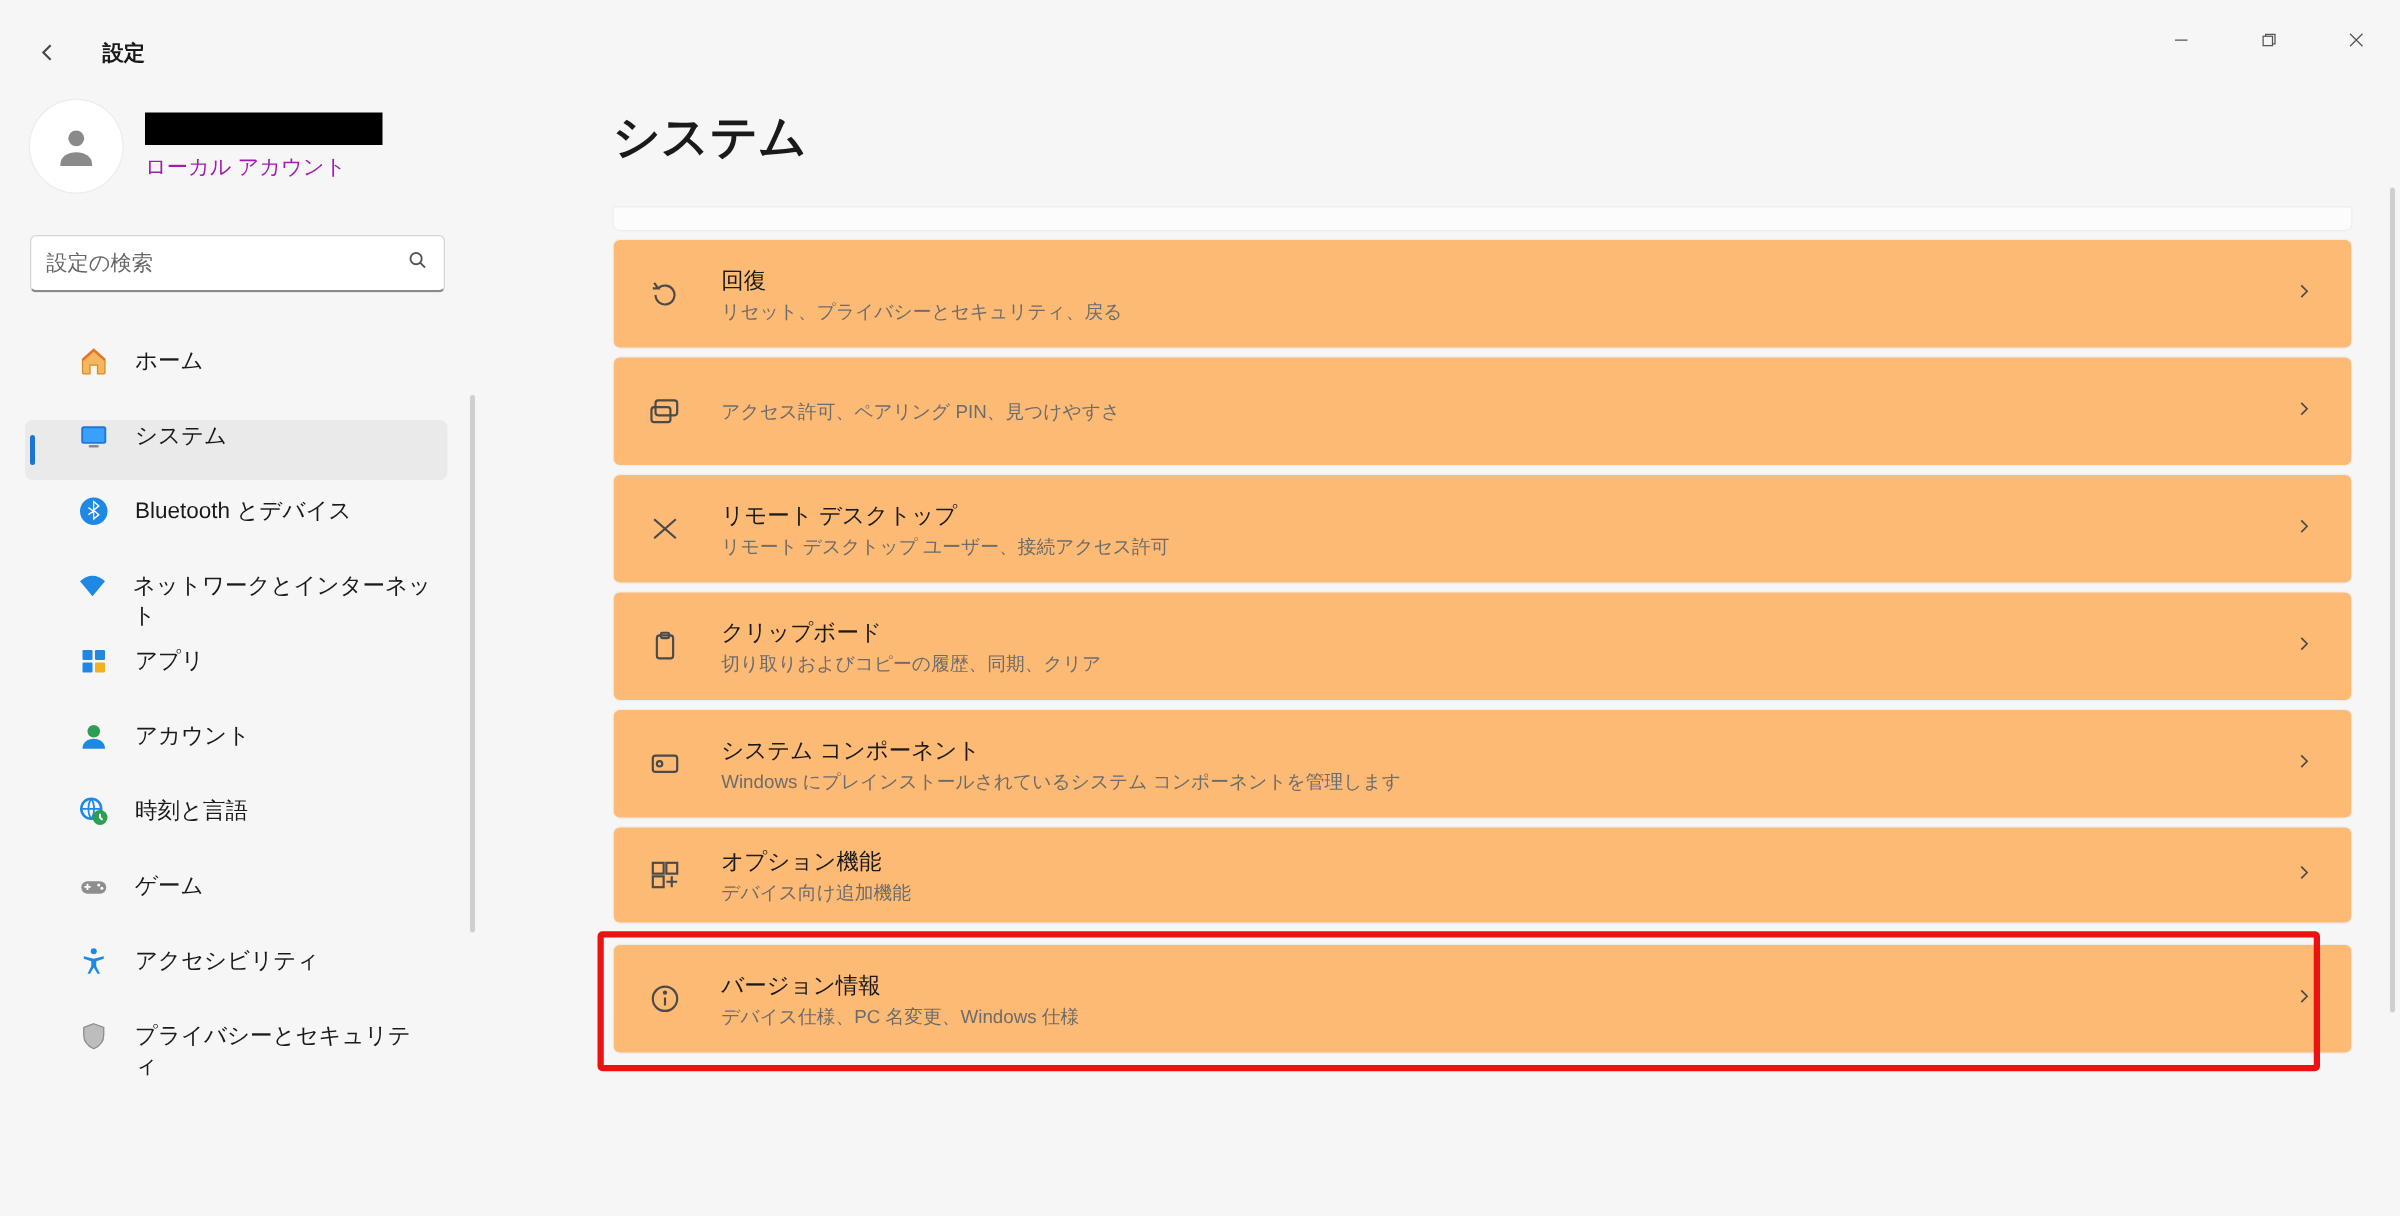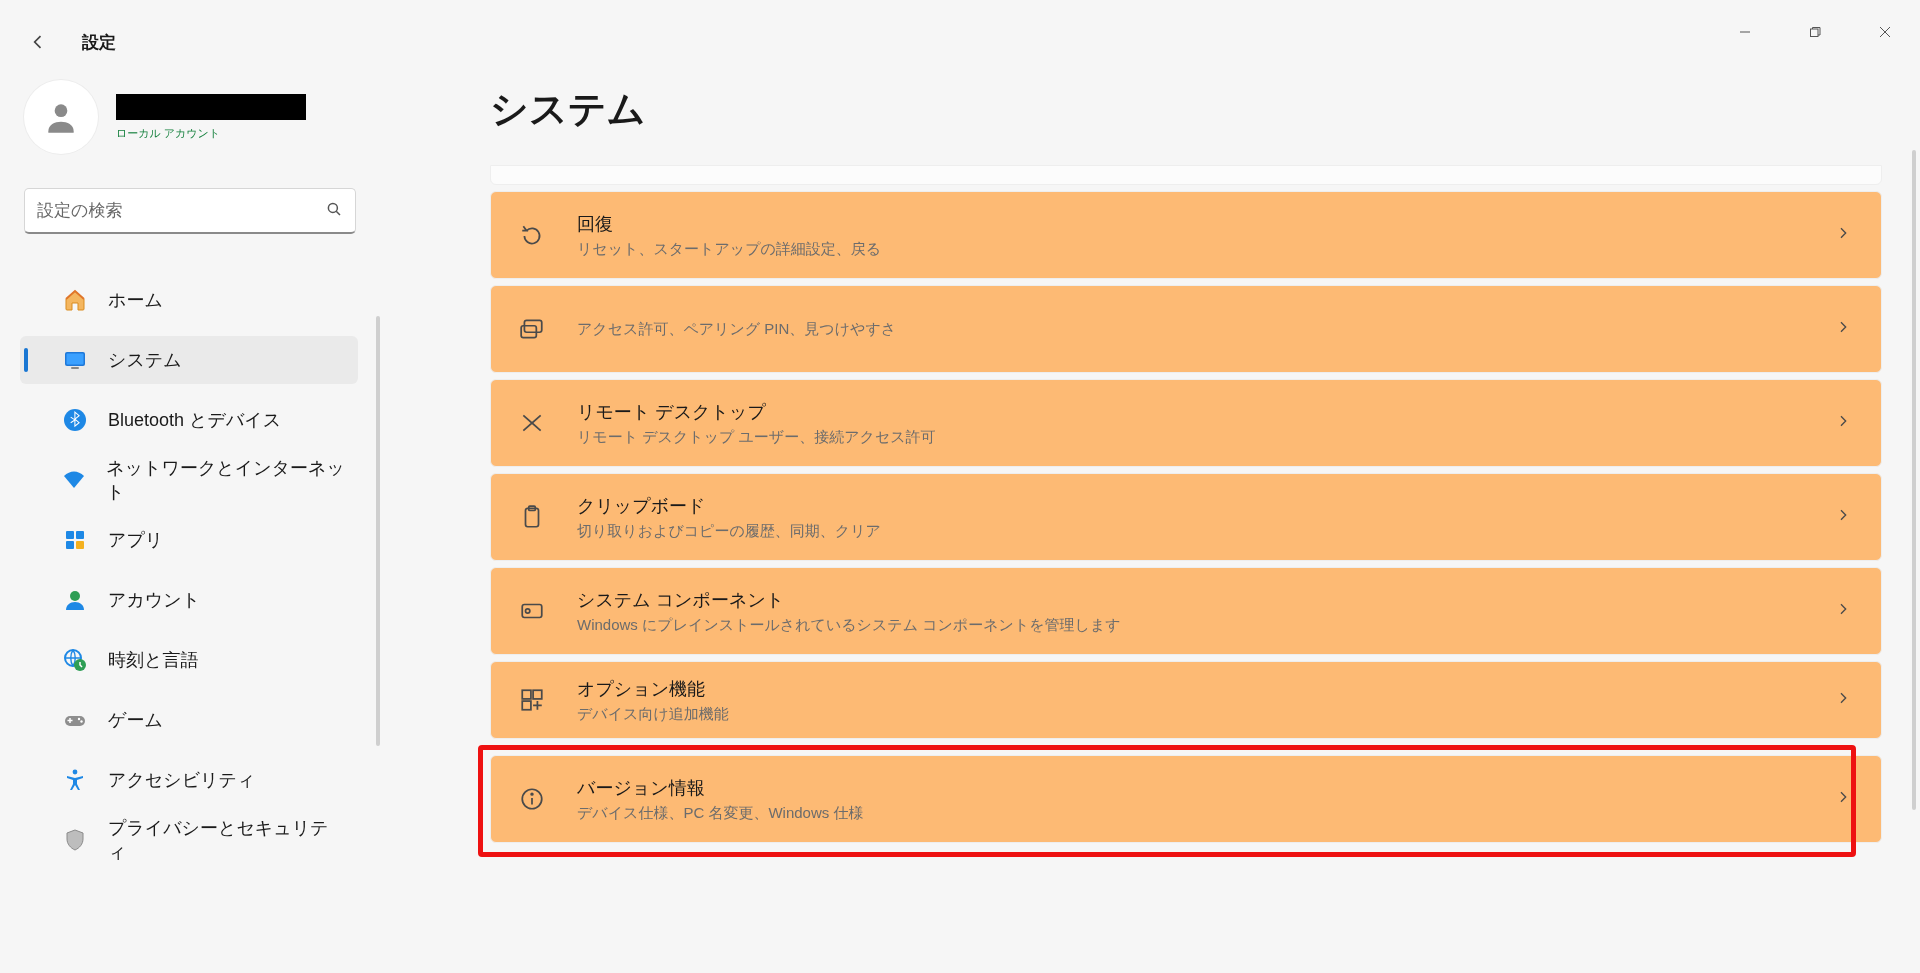--- a/index.html
+++ b/index.html
@@ -79,21 +79,21 @@
     justify-content: center;
     box-shadow: 0 0 0 1px #ececec;
   }
   .avatar svg { width: 38px; height: 38px; fill: #8a8a8a; }
   .account-text { display: flex; flex-direction: column; gap: 6px; }
   .account-name {
     width: 190px;
     height: 26px;
     background: #000;
   }
-  .account-sub { font-size: 11px; color: #15803d; }
+  .account-sub { font-size: 17px; color: #a21caf; }
 
   .search-wrap { padding: 0 24px 16px 24px; }
   .search {
     display: flex;
     align-items: center;
     height: 46px;
     background: #fff;
     border: 1px solid #d6d6d6;
     border-bottom: 2px solid #8a8a8a;
     border-radius: 5px;
@@ -111,21 +111,20 @@
   .search .icon { color: #555; }
 
   .nav {
     margin-top: 20px;
     display: flex;
     flex-direction: column;
     padding-right: 8px;
   }
   .nav-item {
     display: flex;
-    align-items: center;
     gap: 20px;
     height: 48px;
     padding: 0 16px 0 38px;
     font-size: 18px;
     border-radius: 6px;
     margin: 6px 10px 6px 24px;
     cursor: pointer;
     position: relative;
   }
   .nav-item.selected {
@@ -412,21 +411,21 @@
 
     <div class="card">
       <span class="card-icon">
         <svg viewBox="0 0 24 24">
             <path d="M5 13a7 7 0 1 0 2-5"></path>
             <polyline points="4,4 7,8 3,8"></polyline>
           </svg>
       </span>
       <div class="card-text">
         <div class="card-title">回復</div>
-        <div class="card-sub">リセット、スタートアップの詳細設定、戻る</div>
+        <div class="card-sub">リセット、プライバシーとセキュリティ、戻る</div>
       </div>
       <span class="chevron"><svg viewBox="0 0 24 24" fill="none" stroke="currentColor" stroke-width="2">
             <path d="M9 5l7 7-7 7"></path>
           </svg></span>
     </div>
 
     <div class="card">
       <span class="card-icon">
         <svg viewBox="0 0 24 24">
             <rect x="5" y="4" width="16" height="11" rx="2"></rect>

